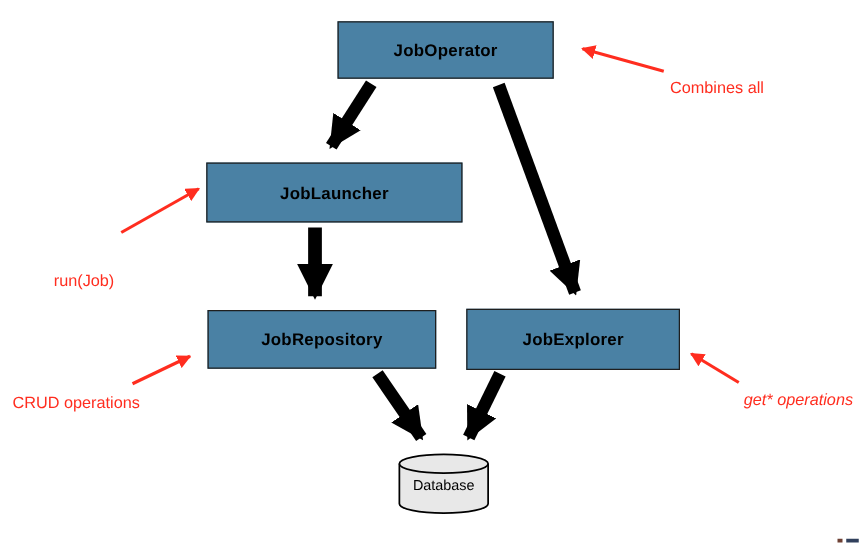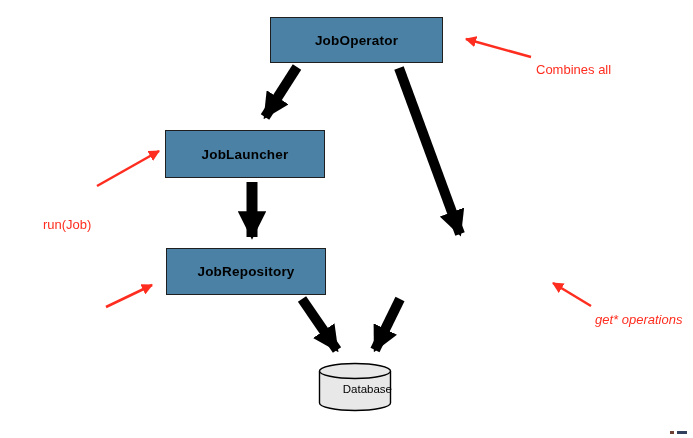--- a/index.html
+++ b/index.html
@@ -29,22 +29,22 @@
     border: 1.6px solid var(--node-border, #1f1f1f);
     display: flex;
     align-items: center;
     justify-content: center;
     font-weight: bold;
     font-size: 13.5px;
     color: #000000;
     letter-spacing: 0.2px;
   }
   .node-joboperator  { left: 270px; top: 17px;  width: 173px; height: 46px; align-items: center; }
-  .node-joblauncher  { left: 165px; top: 130px; width: 160px; height: 48px; }
-  .node-jobrepository{ left: 166px; top: 248px; width: 160px; height: 47px; }
+  .node-joblauncher  { left: 165px; top: 130px; width: 205px; height: 48px; }
+  .node-jobrepository{ left: 166px; top: 248px; width: 183px; height: 47px; }
   .node-jobexplorer  { left: 373px; top: 247px; width: 171px; height: 49px; }
 
   .annotation {
     position: absolute;
     color: var(--annotation-red, #ff2d1f);
     font-size: 13px;
     white-space: nowrap;
     text-align: center;
   }
   .ann-combines { left: 536px; top: 62px; }
@@ -56,21 +56,21 @@
     position: absolute;
     left: 318px; top: 362px;
     width: 74px; height: 50px;
   }
   .db-label {
     position: absolute;
     left: 318px; top: 366px;
     width: 74px; height: 46px;
     display: flex;
     align-items: center;
-    justify-content: flex-end;
+    justify-content: center;
     font-size: 11.5px;
     color: #000000;
   }
   .corner-mark { position: absolute; }
   .corner-mark .m1 { position: absolute; left: 0;  top: 0; width: 4px;  height: 3px; background: #6e4034; }
   .corner-mark .m2 { position: absolute; left: 7px; top: 0; width: 10px; height: 3px; background: #31405c; }
 </style>
 </head>
 <body>
 
@@ -100,31 +100,35 @@
 
   <div class="node node-joboperator">
     <span>JobOperator</span>
   </div>
   <div class="node node-joblauncher">
     <span>JobLauncher</span>
   </div>
   <div class="node node-jobrepository">
     <span>JobRepository</span>
   </div>
+  <div class="node node-jobexplorer">
+    <span>JobExplorer</span>
+  </div>
 
   <svg class="db-shape" viewBox="0 0 74 50" xmlns="http://www.w3.org/2000/svg">
     <path d="M1.5,9 L1.5,41 A35.5,7.5 0 0 0 72.5,41 L72.5,9" fill="var(--database-fill, #E8E8E8)" stroke="var(--database-border, #000)" stroke-width="1.4"></path>
     <ellipse cx="37" cy="9" rx="35.5" ry="7.5" fill="var(--database-fill, #E8E8E8)" stroke="var(--database-border, #000)" stroke-width="1.4"></ellipse>
   </svg>
   <div class="db-label">
     <span>Database</span>
   </div>
 
   <div class="annotation ann-combines">Combines all</div>
   <div class="annotation ann-run">run(Job)</div>
+  <div class="annotation ann-crud">CRUD operations</div>
   <div class="annotation ann-get">get* operations</div>
 
   <div class="corner-mark" style="left:670px; top:431px; width:17px; height:3px;">
     <span class="m1"></span>
     <span class="m2"></span>
   </div>
 
 </div>
 
 </body></html>

